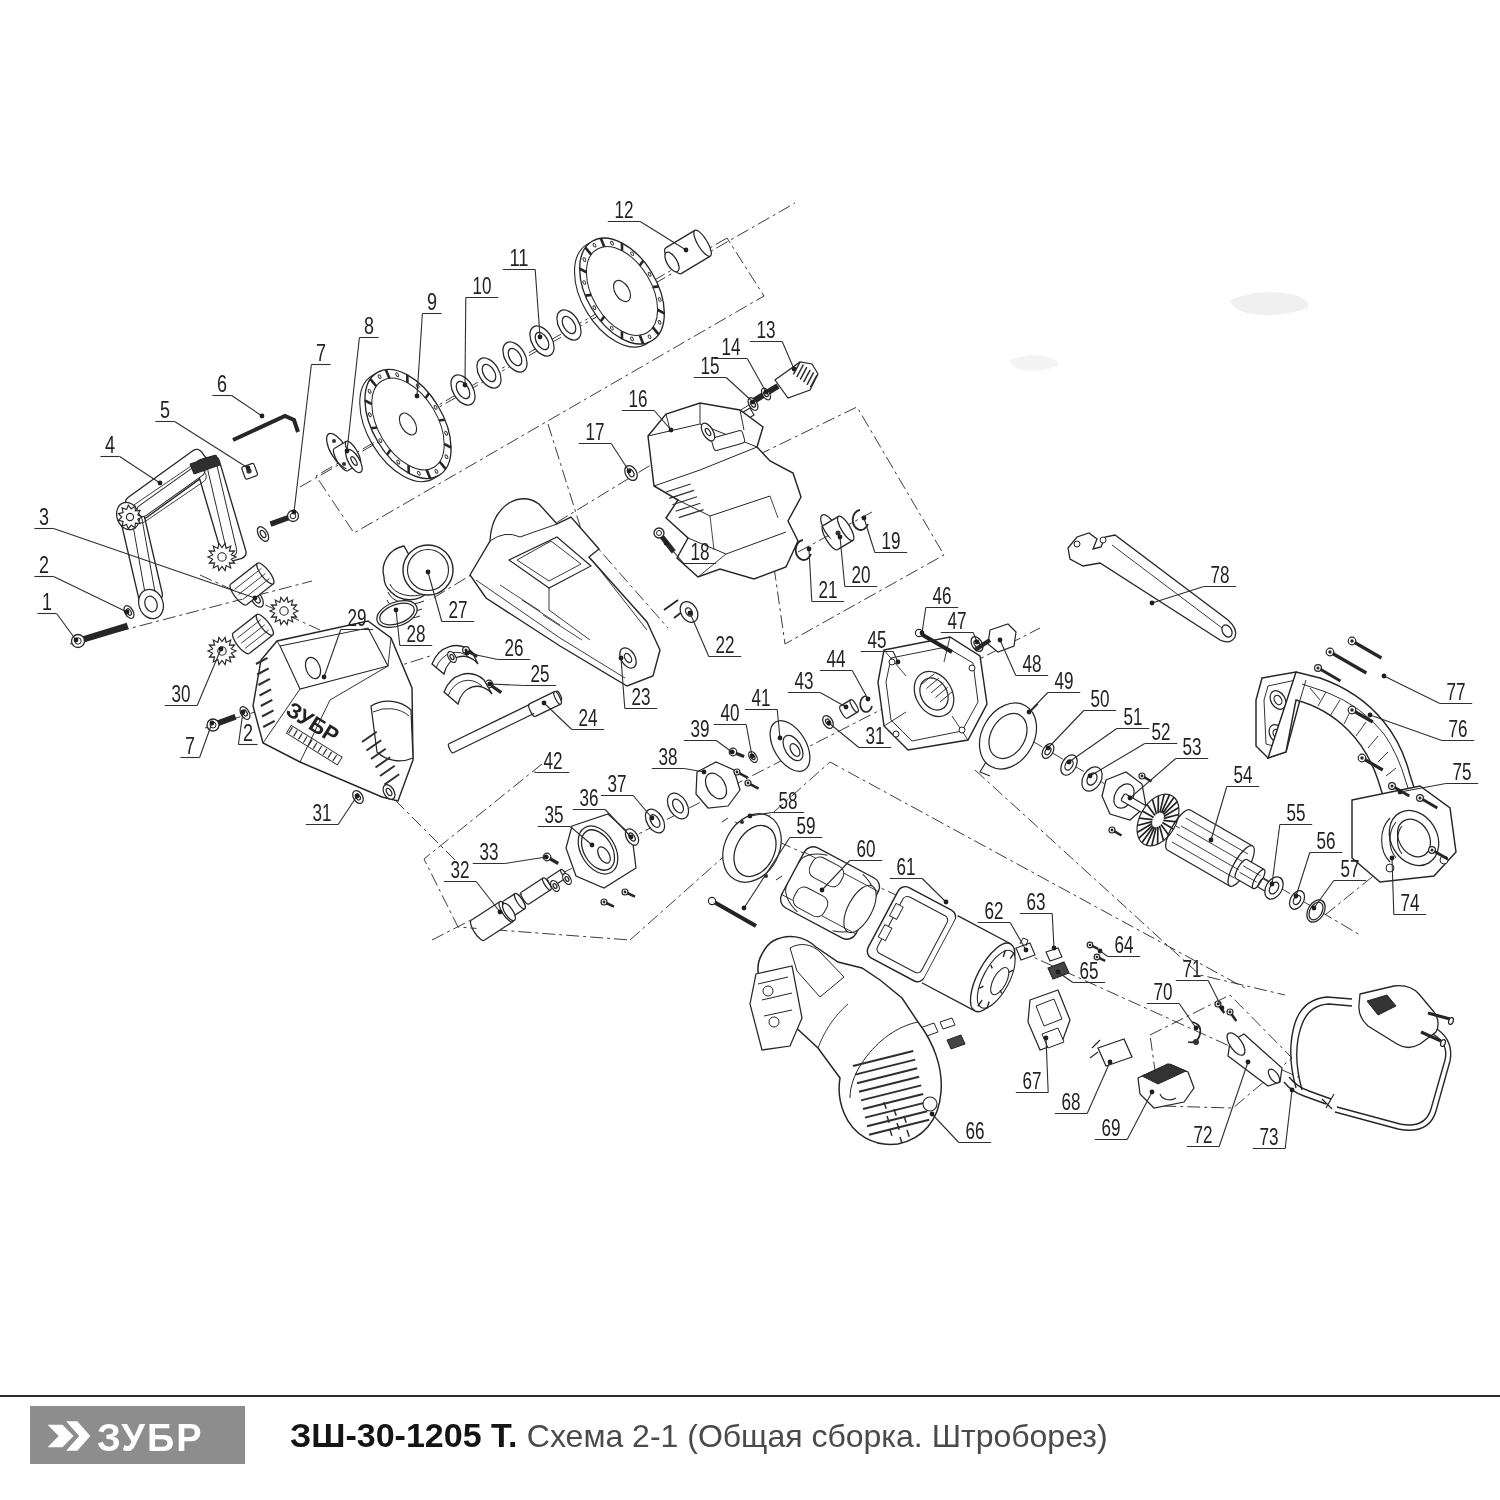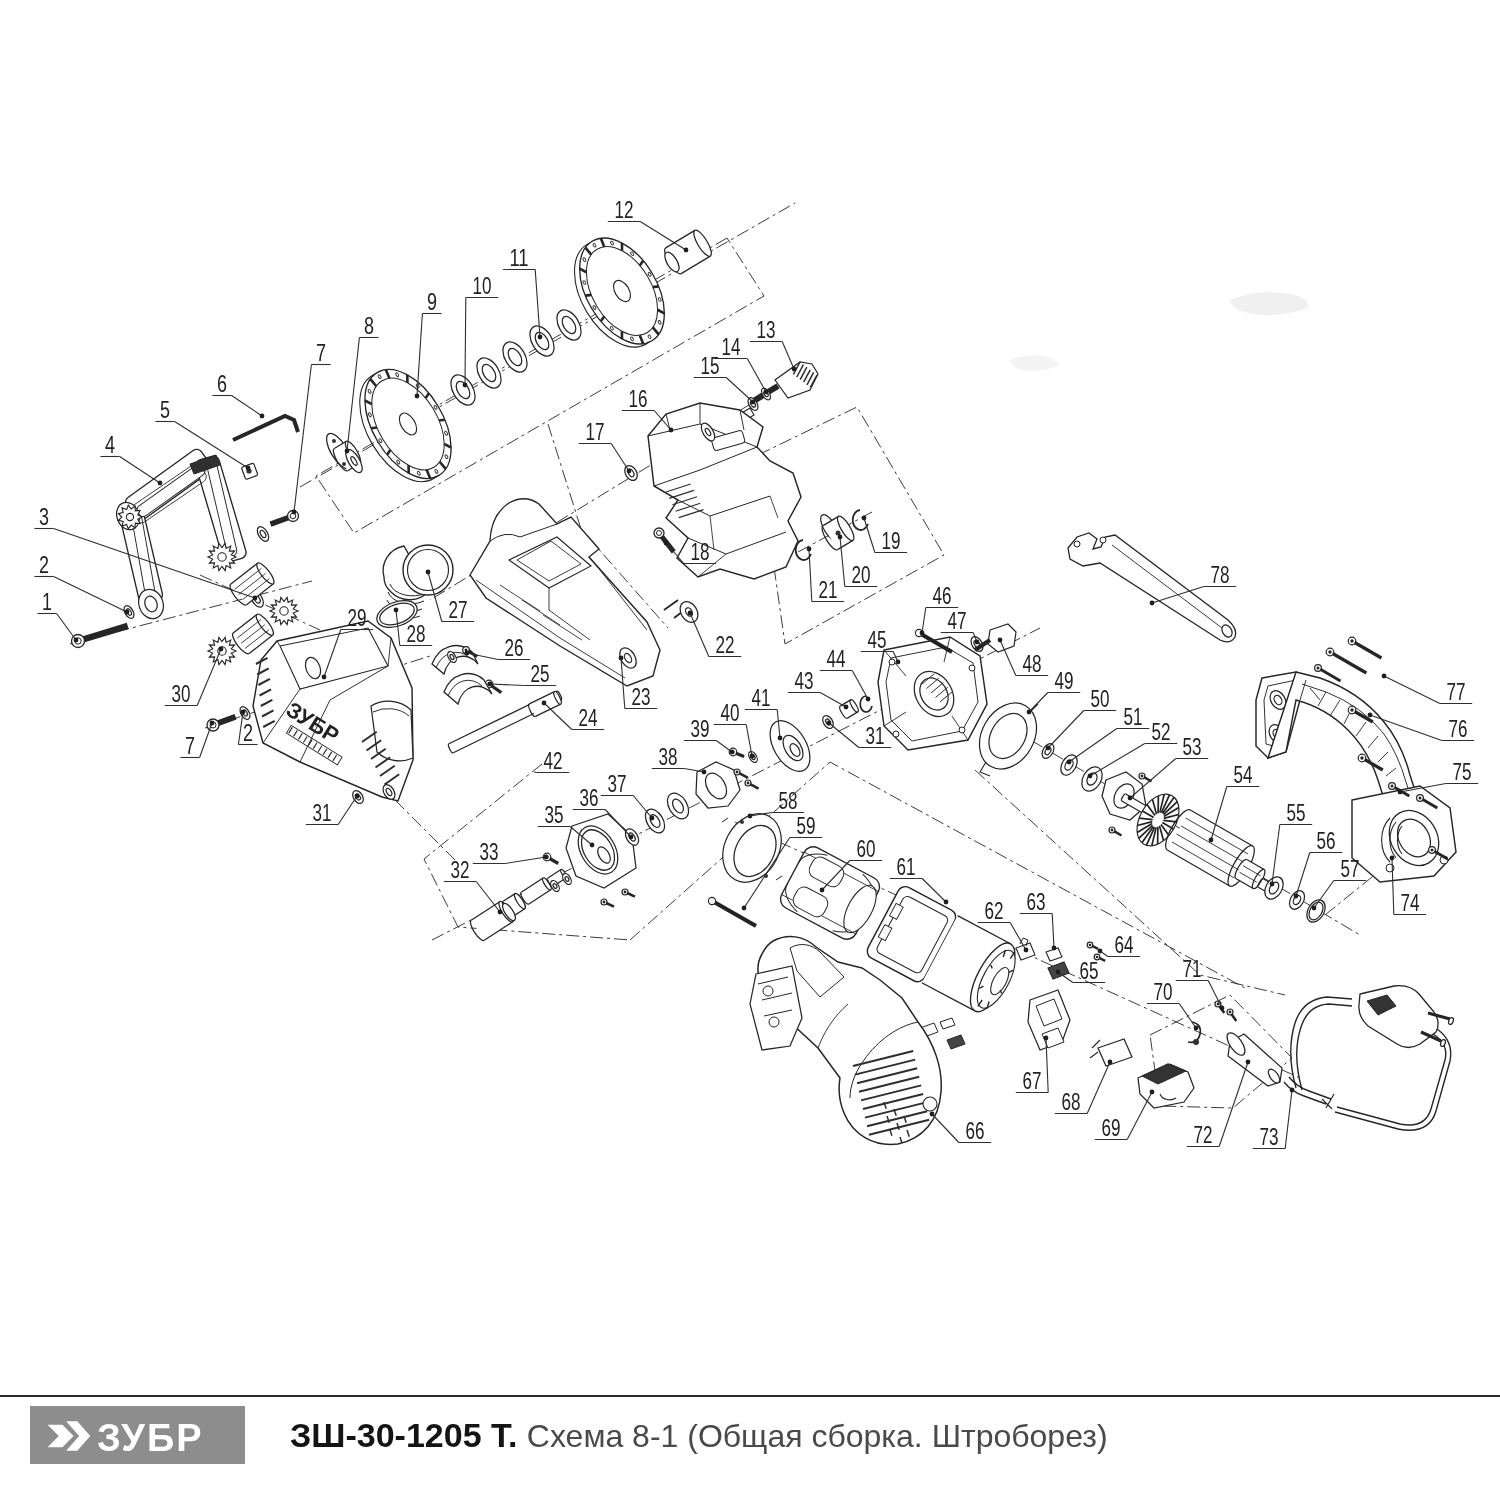--- a/index.html
+++ b/index.html
@@ -1120,13 +1120,13 @@
 <div class="footrule"></div>
 
 <div class="logobox"></div>
 
 <svg style="position:absolute;left:42px;top:1417px" width="52" height="38" viewBox="0 0 56 40">
   <path d="M6,8 L22,8 L34,20 L22,32 L6,32 L18,20 Z" fill="#ffffff"></path>
   <path d="M26,4 L38,4 L52,20 L38,36 L26,36 L40,20 Z" fill="#ffffff"></path>
 </svg>
 <div class="brand">ЗУБР</div>
 
-<div class="title">ЗШ-30-1205&nbsp;Т. <span>Схема 8-1 (Общая сборка. Штроборез)</span></div>
+<div class="title">ЗШ-30-1205&nbsp;Т. <span>Схема 2-1 (Общая сборка. Штроборез)</span></div>
 
 </body></html>

